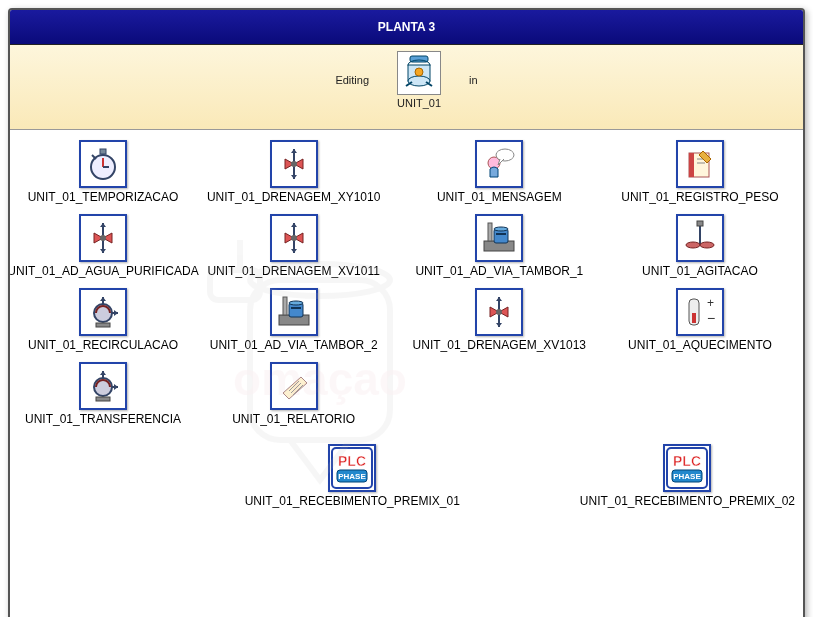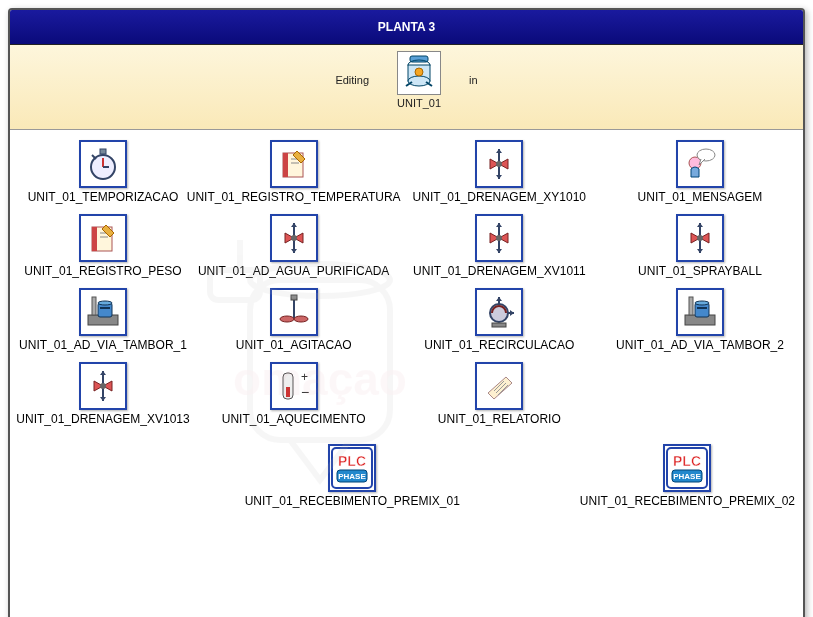--- a/index.html
+++ b/index.html
@@ -142,99 +142,75 @@
               <line x1="19" y1="22" x2="19" y2="13" stroke="#c33" stroke-width="2"></line>
               <line x1="19" y1="22" x2="25" y2="22" stroke="#346" stroke-width="2"></line>
               <line x1="8" y1="10" x2="12" y2="14" stroke="#346" stroke-width="2"></line>
             </svg>
           </div>
           <div class="phase-label">UNIT_01_TEMPORIZACAO</div>
         </div>
         <div class="phase">
           <div class="icon-frame">
             <svg width="38" height="38" viewBox="0 0 38 38">
+              <line x1="19" y1="4" x2="19" y2="34" stroke="#346" stroke-width="2"></line>
+              <path d="M10 14 L28 24 L28 14 L10 24 Z" fill="#d55" stroke="#722"></path>
+              <circle cx="19" cy="19" r="3" fill="#666"></circle>
+              <polygon points="19,4 16,8 22,8" fill="#346"></polygon>
+              <polygon points="19,34 16,30 22,30" fill="#346"></polygon>
+            </svg>
+          </div>
+          <div class="phase-label">UNIT_01_DRENAGEM_XY1010</div>
+        </div>
+        <div class="phase">
+          <div class="icon-frame">
+            <svg width="38" height="38" viewBox="0 0 38 38">
+              <circle cx="14" cy="18" r="6" fill="#fbd" stroke="#a55"></circle>
+              <path d="M10 24 Q14 20 18 24 L18 32 L10 32 Z" fill="#7ad" stroke="#047"></path>
+              <ellipse cx="25" cy="10" rx="9" ry="6" fill="#fff" stroke="#888"></ellipse>
+              <path d="M20 14 L18 20 L24 14" fill="#fff" stroke="#888"></path>
+            </svg>
+          </div>
+          <div class="phase-label">UNIT_01_MENSAGEM</div>
+        </div>
+        <div class="phase">
+          <div class="icon-frame">
+            <svg width="38" height="38" viewBox="0 0 38 38">
               <rect x="8" y="8" width="20" height="24" fill="#fff6dc" stroke="#a55"></rect>
               <rect x="8" y="8" width="5" height="24" fill="#c44"></rect>
               <line x1="16" y1="14" x2="24" y2="14" stroke="#888"></line>
               <line x1="16" y1="18" x2="24" y2="18" stroke="#888"></line>
               <path d="M22 6 L30 14 L26 18 L18 10 Z" fill="#e8b040" stroke="#a60"></path>
             </svg>
           </div>
-          <div class="phase-label">UNIT_01_REGISTRO_TEMPERATURA</div>
+          <div class="phase-label">UNIT_01_REGISTRO_PESO</div>
         </div>
         <div class="phase">
           <div class="icon-frame">
             <svg width="38" height="38" viewBox="0 0 38 38">
               <line x1="19" y1="4" x2="19" y2="34" stroke="#346" stroke-width="2"></line>
               <path d="M10 14 L28 24 L28 14 L10 24 Z" fill="#d55" stroke="#722"></path>
               <circle cx="19" cy="19" r="3" fill="#666"></circle>
               <polygon points="19,4 16,8 22,8" fill="#346"></polygon>
               <polygon points="19,34 16,30 22,30" fill="#346"></polygon>
             </svg>
           </div>
-          <div class="phase-label">UNIT_01_DRENAGEM_XY1010</div>
-        </div>
-        <div class="phase">
-          <div class="icon-frame">
-            <svg width="38" height="38" viewBox="0 0 38 38">
-              <circle cx="14" cy="18" r="6" fill="#fbd" stroke="#a55"></circle>
-              <path d="M10 24 Q14 20 18 24 L18 32 L10 32 Z" fill="#7ad" stroke="#047"></path>
-              <ellipse cx="25" cy="10" rx="9" ry="6" fill="#fff" stroke="#888"></ellipse>
-              <path d="M20 14 L18 20 L24 14" fill="#fff" stroke="#888"></path>
-            </svg>
-          </div>
-          <div class="phase-label">UNIT_01_MENSAGEM</div>
-        </div>
-        <div class="phase">
-          <div class="icon-frame">
-            <svg width="38" height="38" viewBox="0 0 38 38">
-              <rect x="8" y="8" width="20" height="24" fill="#fff6dc" stroke="#a55"></rect>
-              <rect x="8" y="8" width="5" height="24" fill="#c44"></rect>
-              <line x1="16" y1="14" x2="24" y2="14" stroke="#888"></line>
-              <line x1="16" y1="18" x2="24" y2="18" stroke="#888"></line>
-              <path d="M22 6 L30 14 L26 18 L18 10 Z" fill="#e8b040" stroke="#a60"></path>
-            </svg>
-          </div>
-          <div class="phase-label">UNIT_01_REGISTRO_PESO</div>
+          <div class="phase-label">UNIT_01_AD_AGUA_PURIFICADA</div>
         </div>
         <div class="phase">
           <div class="icon-frame">
             <svg width="38" height="38" viewBox="0 0 38 38">
               <line x1="19" y1="4" x2="19" y2="34" stroke="#346" stroke-width="2"></line>
               <path d="M10 14 L28 24 L28 14 L10 24 Z" fill="#d55" stroke="#722"></path>
               <circle cx="19" cy="19" r="3" fill="#666"></circle>
               <polygon points="19,4 16,8 22,8" fill="#346"></polygon>
               <polygon points="19,34 16,30 22,30" fill="#346"></polygon>
             </svg>
           </div>
-          <div class="phase-label">UNIT_01_AD_AGUA_PURIFICADA</div>
-        </div>
-        <div class="phase">
-          <div class="icon-frame">
-            <svg width="38" height="38" viewBox="0 0 38 38">
-              <line x1="19" y1="4" x2="19" y2="34" stroke="#346" stroke-width="2"></line>
-              <path d="M10 14 L28 24 L28 14 L10 24 Z" fill="#d55" stroke="#722"></path>
-              <circle cx="19" cy="19" r="3" fill="#666"></circle>
-              <polygon points="19,4 16,8 22,8" fill="#346"></polygon>
-              <polygon points="19,34 16,30 22,30" fill="#346"></polygon>
-            </svg>
-          </div>
           <div class="phase-label">UNIT_01_DRENAGEM_XV1011</div>
-        </div>
-        <div class="phase">
-          <div class="icon-frame">
-            <svg width="38" height="38" viewBox="0 0 38 38">
-              <line x1="19" y1="4" x2="19" y2="34" stroke="#346" stroke-width="2"></line>
-              <path d="M10 14 L28 24 L28 14 L10 24 Z" fill="#d55" stroke="#722"></path>
-              <circle cx="19" cy="19" r="3" fill="#666"></circle>
-              <polygon points="19,4 16,8 22,8" fill="#346"></polygon>
-              <polygon points="19,34 16,30 22,30" fill="#346"></polygon>
-            </svg>
-          </div>
-          <div class="phase-label">UNIT_01_SPRAYBALL</div>
         </div>
         <div class="phase">
           <div class="icon-frame">
             <svg width="38" height="38" viewBox="0 0 38 38">
               <rect x="4" y="22" width="30" height="10" fill="#888" stroke="#444"></rect>
               <rect x="14" y="10" width="14" height="14" rx="2" fill="#48c" stroke="#135"></rect>
               <ellipse cx="21" cy="10" rx="7" ry="2" fill="#6ad" stroke="#135"></ellipse>
               <rect x="16" y="14" width="10" height="2" fill="#135"></rect>
               <rect x="8" y="4" width="4" height="18" fill="#aaa" stroke="#555"></rect>
             </svg>
@@ -297,20 +273,34 @@
               <rect x="11" y="20" width="4" height="10" fill="#c33"></rect>
               <text x="26" y="14" font-size="12" fill="#333">+</text>
               <text x="26" y="30" font-size="14" fill="#333">−</text>
             </svg>
           </div>
           <div class="phase-label">UNIT_01_AQUECIMENTO</div>
         </div>
         <div class="phase">
           <div class="icon-frame">
             <svg width="38" height="38" viewBox="0 0 38 38">
+              <line x1="19" y1="4" x2="19" y2="12" stroke="#346" stroke-width="2"></line>
+              <polygon points="19,4 16,8 22,8" fill="#346"></polygon>
+              <circle cx="19" cy="20" r="9" fill="#ccd" stroke="#346" stroke-width="2"></circle>
+              <path d="M12 20 A7 7 0 0 1 26 20" fill="none" stroke="#722" stroke-width="2"></path>
+              <line x1="28" y1="20" x2="34" y2="20" stroke="#346" stroke-width="2"></line>
+              <polygon points="34,20 30,17 30,23" fill="#346"></polygon>
+              <rect x="12" y="30" width="14" height="4" fill="#888" stroke="#444"></rect>
+            </svg>
+          </div>
+          <div class="phase-label">UNIT_01_TRANSFERENCIA</div>
+        </div>
+        <div class="phase">
+          <div class="icon-frame">
+            <svg width="38" height="38" viewBox="0 0 38 38">
               <path d="M8 26 L26 10 L32 16 L14 32 Z" fill="#fdf0d0" stroke="#a88"></path>
               <line x1="14" y1="24" x2="24" y2="14" stroke="#999"></line>
               <line x1="16" y1="26" x2="26" y2="16" stroke="#999"></line>
               <line x1="18" y1="28" x2="28" y2="18" stroke="#999"></line>
             </svg>
           </div>
           <div class="phase-label">UNIT_01_RELATORIO</div>
         </div>
         <div class="cell-empty"></div>
       </div>

